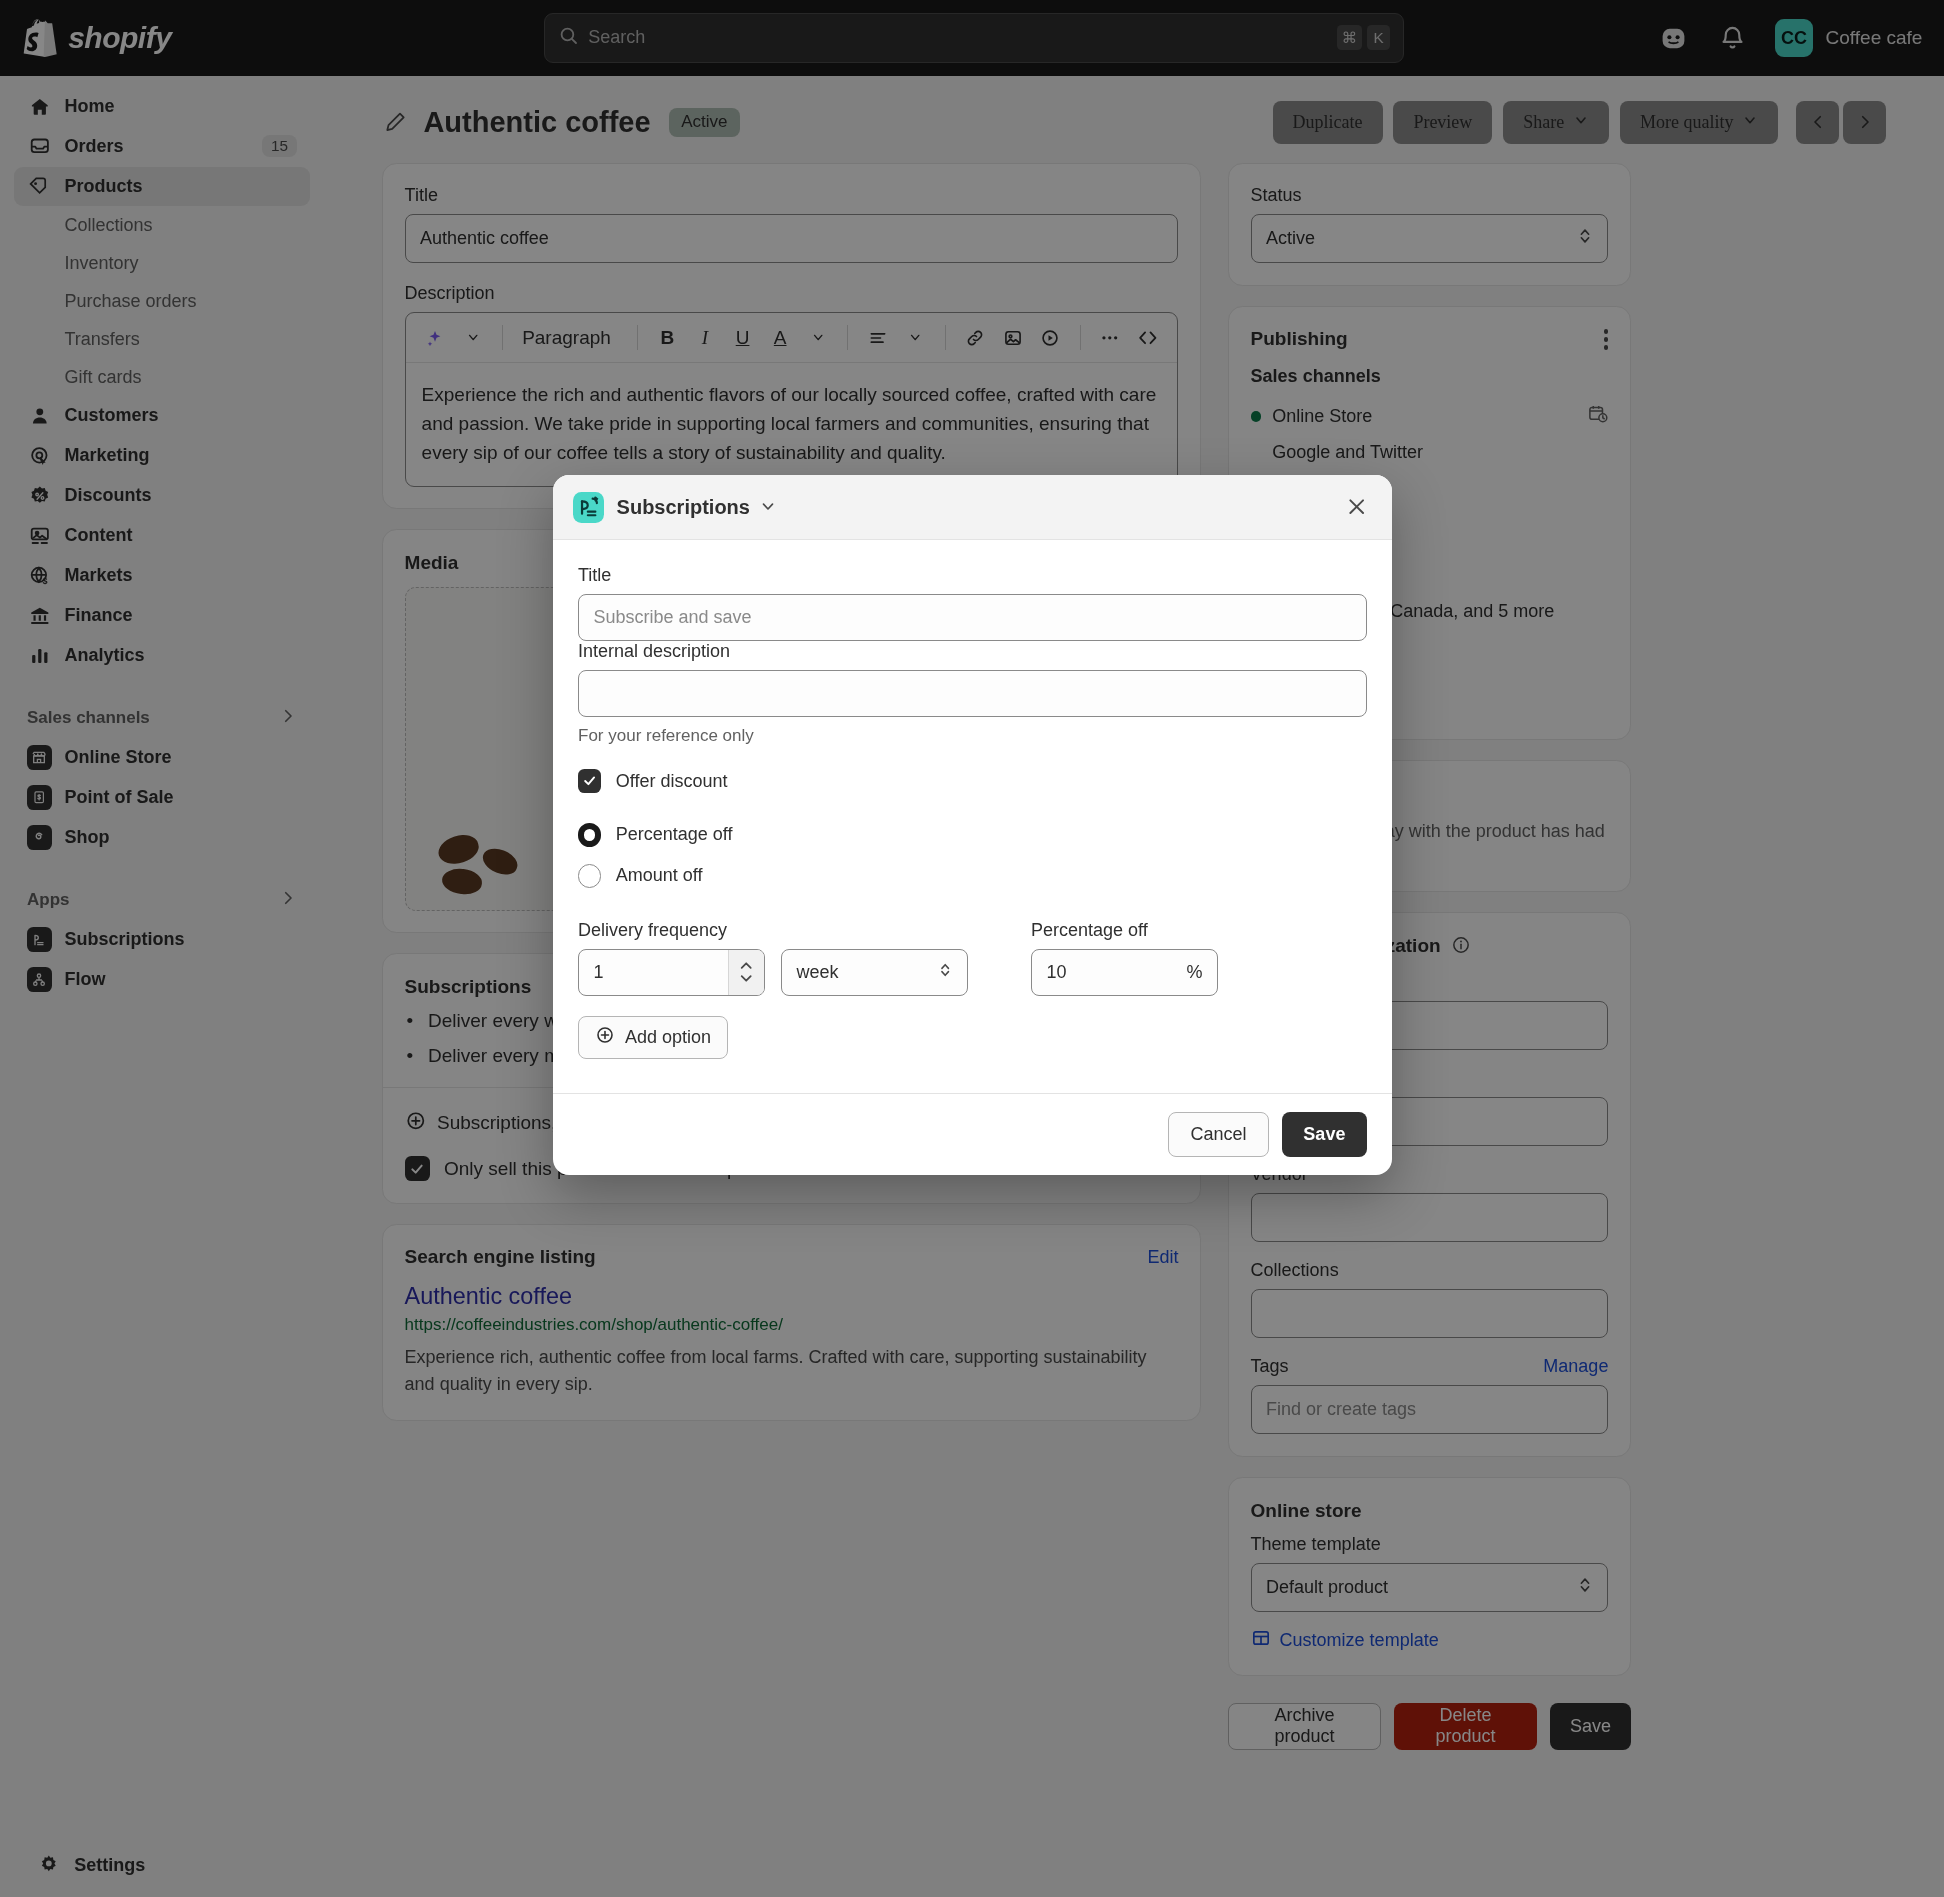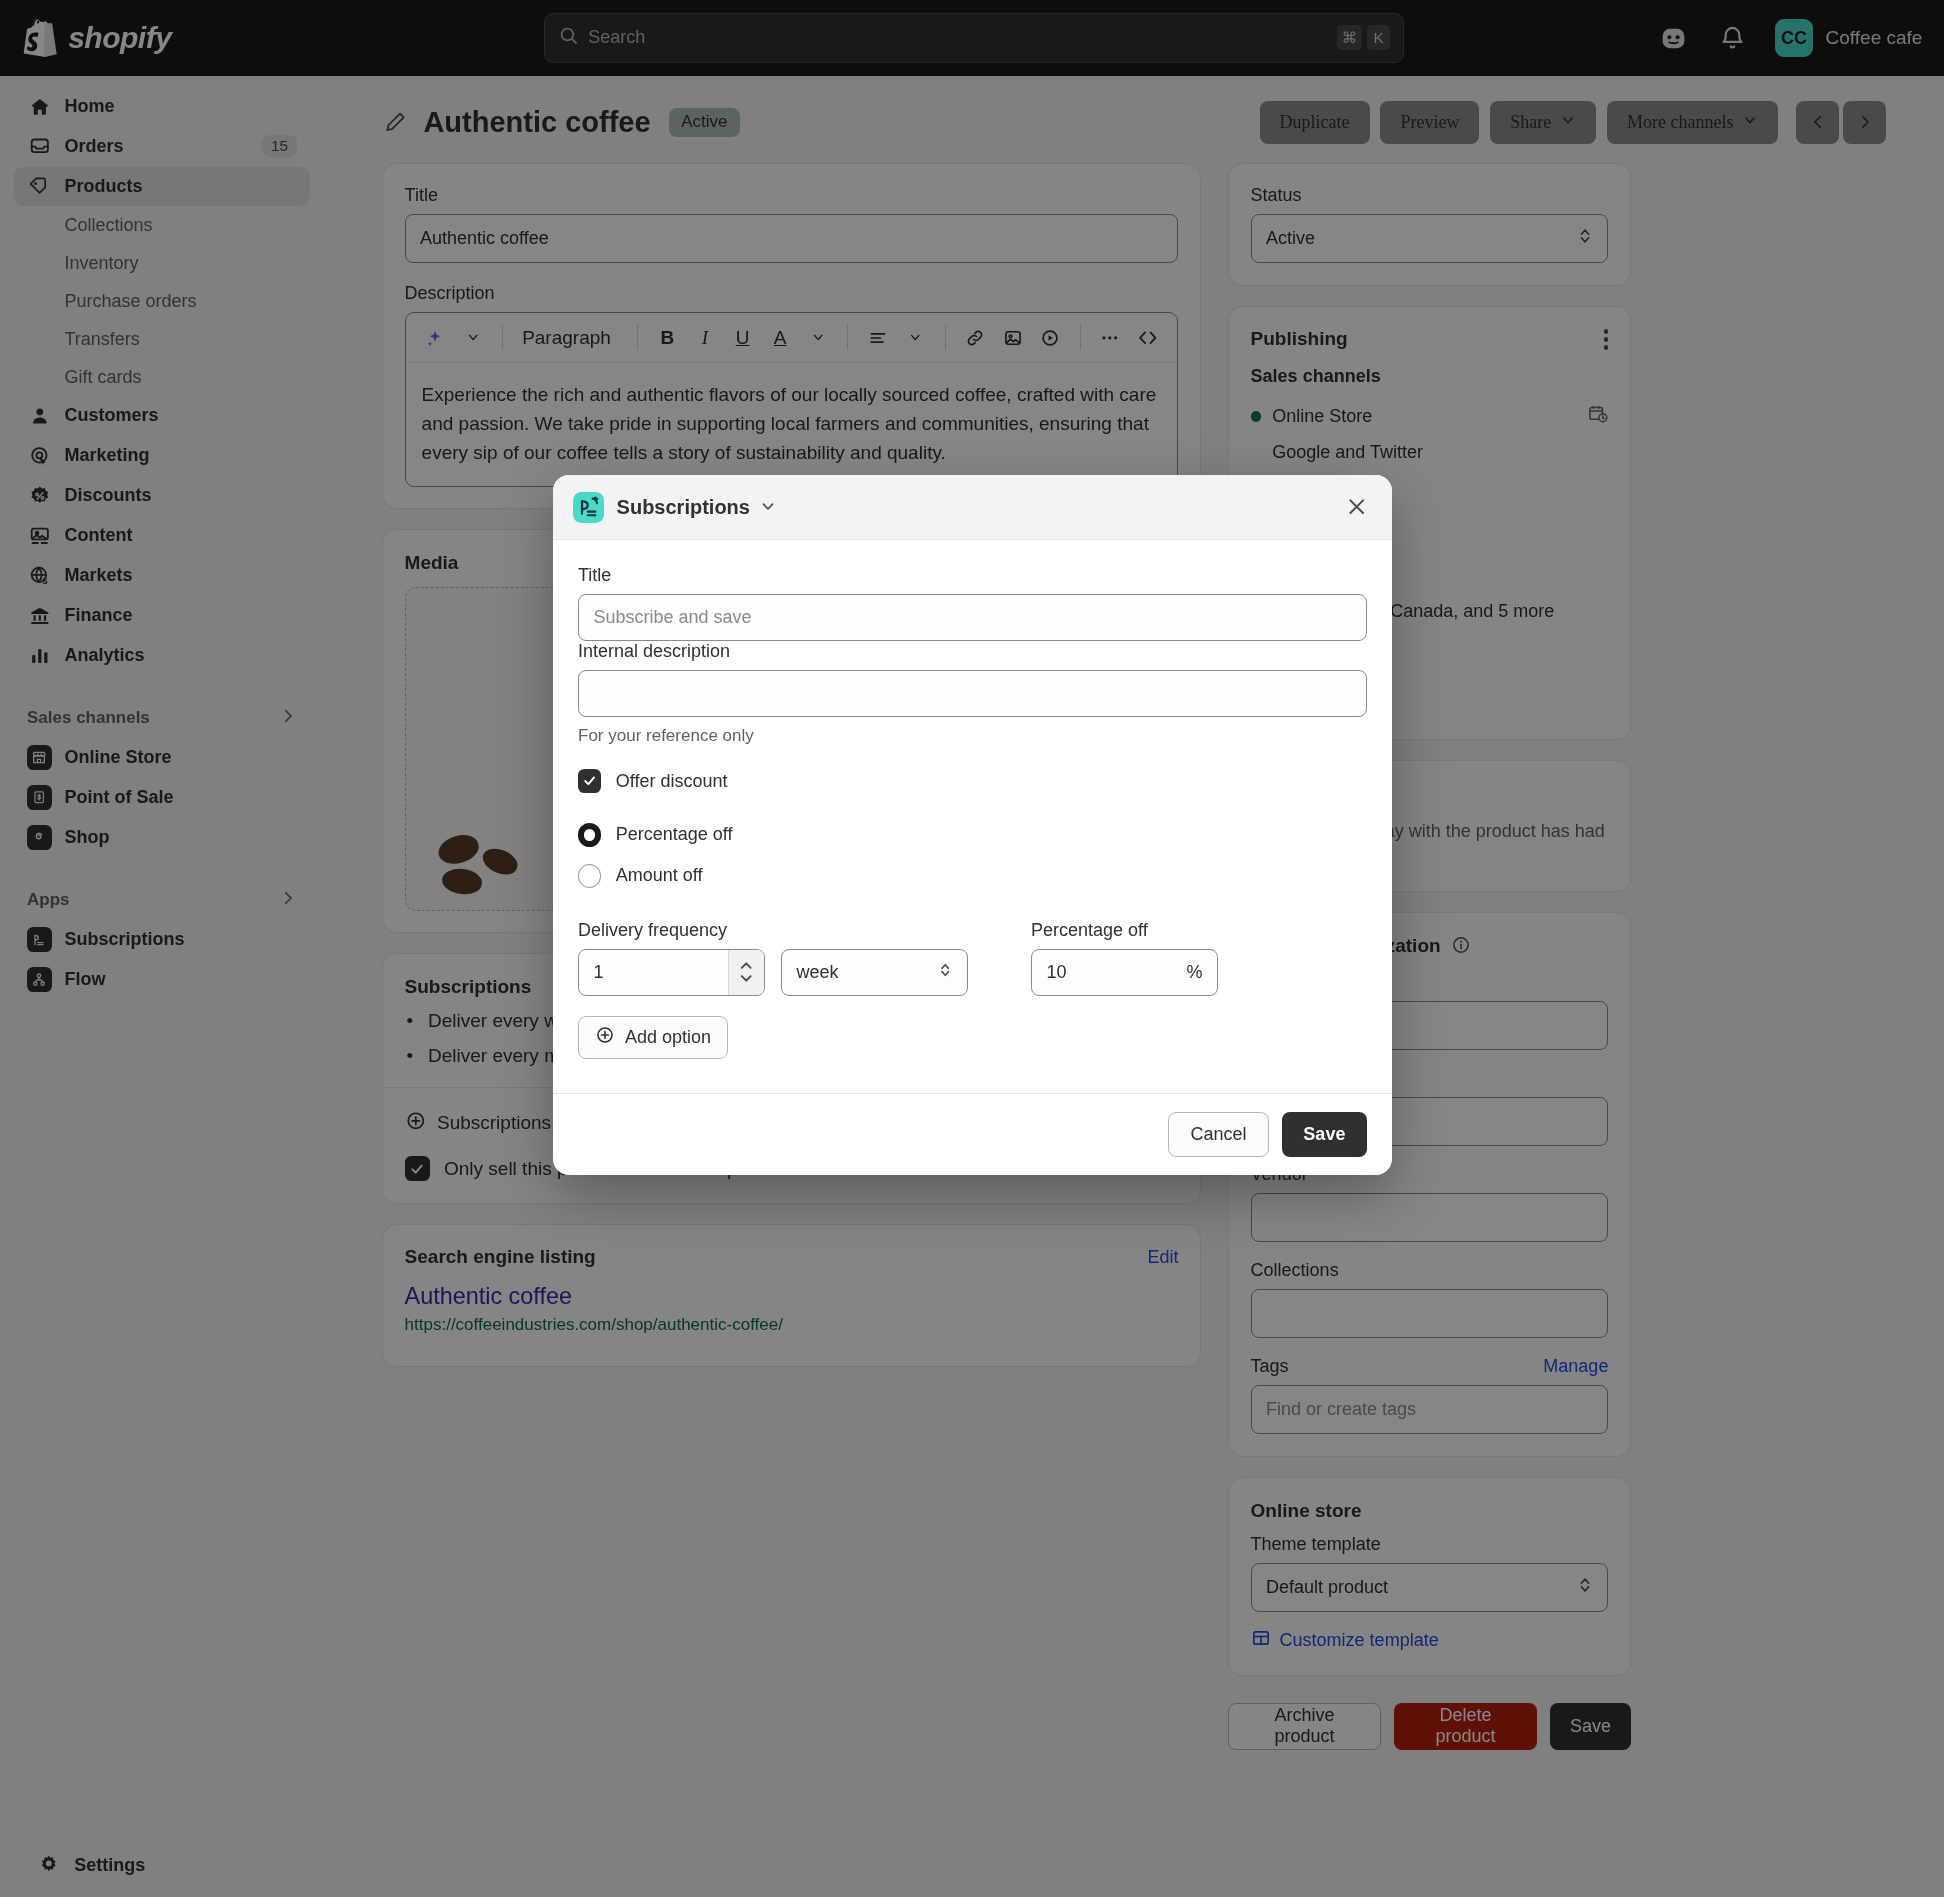--- a/index.html
+++ b/index.html
@@ -533,21 +533,21 @@
         <button class="hbtn">Preview</button>
         <button class="hbtn">
           <span>Share</span>
           <span>
             <svg width="16" height="16" viewBox="0 0 24 24" fill="none" stroke="#303030" stroke-width="2.4" stroke-linecap="round" stroke-linejoin="round">
                 <polyline points="6,9 12,16 18,9"></polyline>
               </svg>
           </span>
         </button>
         <button class="hbtn">
-          <span>More channels</span>
+          <span>More quality</span>
           <span>
             <svg width="16" height="16" viewBox="0 0 24 24" fill="none" stroke="#303030" stroke-width="2.4" stroke-linecap="round" stroke-linejoin="round">
                 <polyline points="6,9 12,16 18,9"></polyline>
               </svg>
           </span>
         </button>
         <div id="pager">
           <span class="pagerbtn">
             <svg width="18" height="18" viewBox="0 0 24 24" fill="none" stroke="#303030" stroke-width="2.2" stroke-linecap="round" stroke-linejoin="round">
                 <polyline points="15,5 8,12 15,19"></polyline>
@@ -688,20 +688,21 @@
           </div>
         </div>
 
         <div class="card">
           <div style="display:flex;align-items:center;margin-bottom:14.4px">
             <span class="card-title" style="margin:0">Search engine listing</span>
             <span class="editlink">Edit</span>
           </div>
           <div class="seo-title">Authentic coffee</div>
           <div class="seo-url">https://coffeeindustries.com/shop/authentic-coffee/</div>
+          <div class="seo-desc">Experience rich, authentic coffee from local farms. Crafted with care, supporting sustainability and quality in every sip.</div>
         </div>
       </div>
 
       <div id="rightcol">
 
         <div class="card">
           <div class="rlabel">Status</div>
           <div class="fselect">
             <span>Active</span>
             <span>

